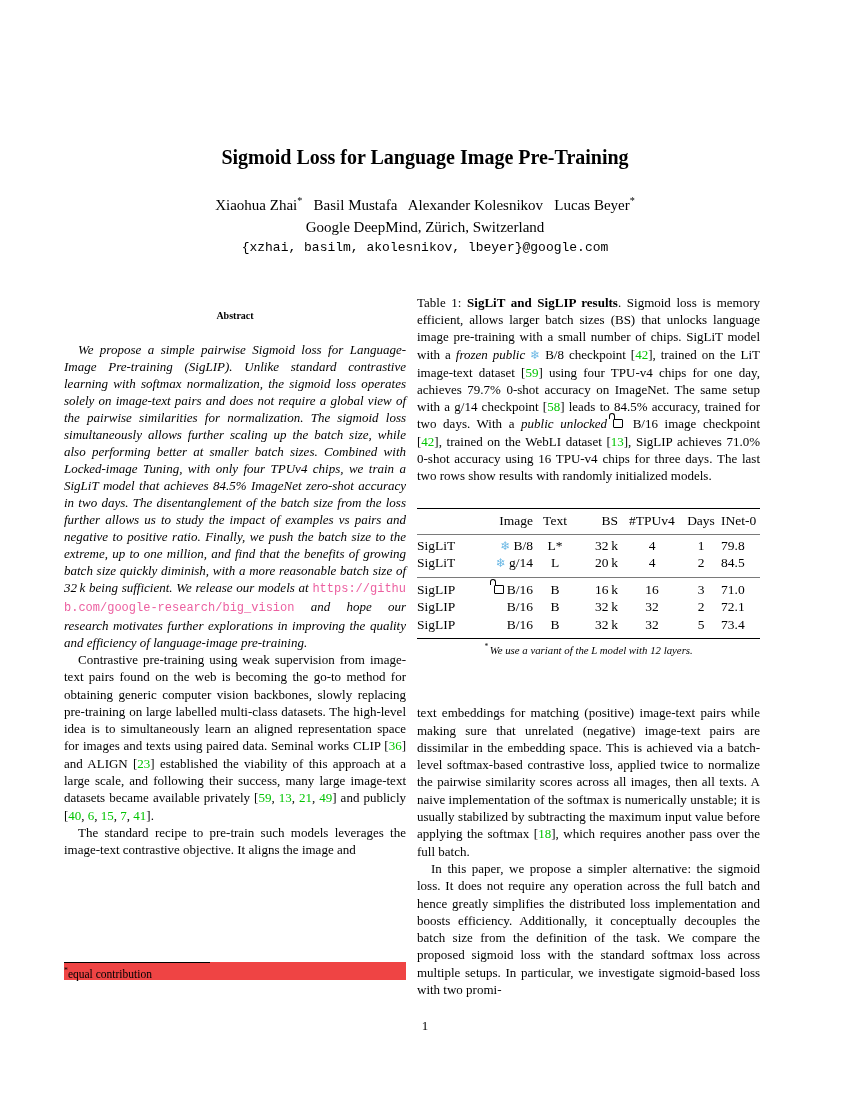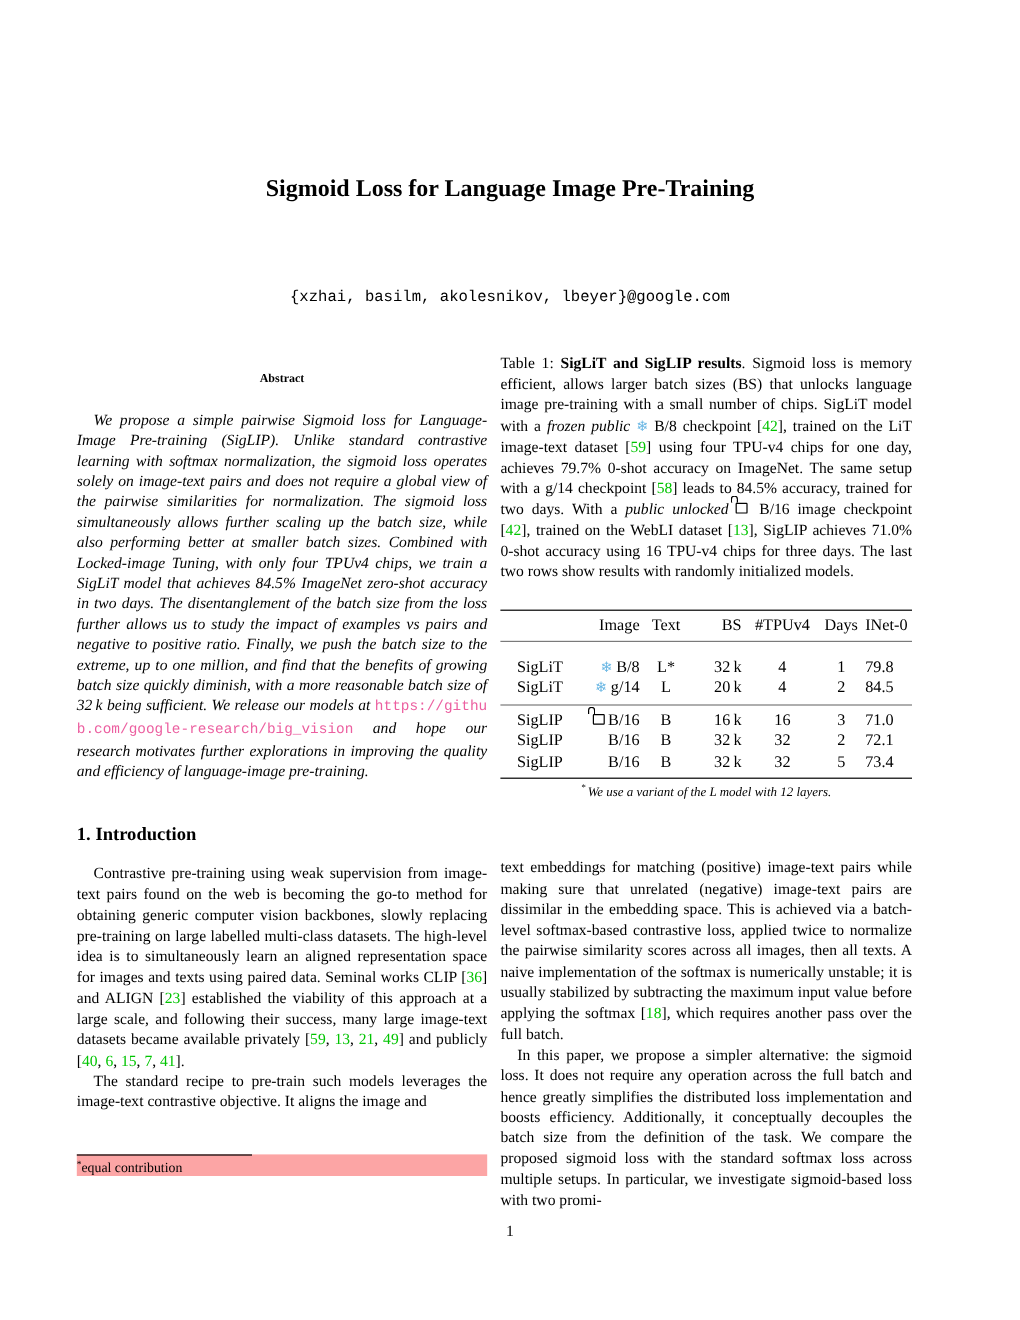--- a/index.html
+++ b/index.html
@@ -66,23 +66,23 @@
   .table-block{margin-top:24px;}
   .tbl{
     border-top:1.4px solid #000;border-bottom:1.4px solid #000;
     font-size:13.5px;padding:2px 0 4px 0;
   }
   .t-row{
     display:grid;
     grid-template-columns:52px 66px 40px 48px 58px 40px 39px;
     align-items:baseline;height:17.5px;
   }
-  .t-head{border-bottom:1px solid #7a7a7a;padding:2px 0 3px 0;margin-bottom:13px;}
+  .t-head{border-bottom:1px solid #7a7a7a;padding:2px 0 3px 0;margin-bottom:3px;}
   .t-rule{border-top:1px solid #7a7a7a;margin:4px 0 4px 0;height:0;}
-  .c-model{text-align:right;font-family:Liberation Serif, serif;}
+  .c-model{text-align:left;font-family:Liberation Serif, serif;}
   .c-image{text-align:right;padding-right:2px;white-space:nowrap;}
   .c-text{text-align:center;}
   .c-bs{text-align:right;padding-right:5px;}
   .c-tpu{text-align:center;}
   .c-days{text-align:center;}
   .c-inet{text-align:left;}
   .tbl-footnote{
     text-align:center;font-style:italic;font-size:10.8px;margin-top:5px;
   }
   .snowflake{
@@ -97,42 +97,43 @@
   }
   .lock::before{
     content:"";position:absolute;width:4px;height:5px;
     border:1.2px solid #000;border-bottom:none;
     border-radius:3px 3px 0 0;top:-7px;left:-5px;
   }
   .rc-p1{margin-top:48px;}
 
   .footnote-left{
     position:absolute;left:64px;top:962px;width:342px;font-size:11.5px;
-    background:#fca5a5;
+    background:#ef4444;
   }
   .footnote-left .fn-rule{
     border:none;border-top:1px solid #000;width:146px;margin:0 0 5px 0;
   }
   .page-num{
     position:absolute;top:1018px;left:0;width:100%;
     text-align:center;font-size:13px;
   }
 </style>
 </head>
 <body>
 
 <div class="page">
 
   <div class="title">Sigmoid Loss for Language Image Pre-Training</div>
+  <div class="authors"><span>Xiaohua Zhai</span><sup>*</sup><span>   Basil Mustafa   Alexander Kolesnikov   Lucas Beyer</span><sup>*</sup></div>
+  <div class="affiliation">Google DeepMind, Zürich, Switzerland</div>
   <div class="email">{xzhai, basilm, akolesnikov, lbeyer}@google.com</div>
 
   <div class="col-left">
     <div class="abstract-heading">Abstract</div>
     <p class="abstract-text"><span>We propose a simple pairwise Sigmoid loss for Language-Image Pre-training (SigLIP). Unlike standard contrastive learning with softmax normalization, the sigmoid loss operates solely on image-text pairs and does not require a global view of the pairwise similarities for normalization. The sigmoid loss simultaneously allows further scaling up the batch size, while also performing better at smaller batch sizes. Combined with Locked-image Tuning, with only four TPUv4 chips, we train a SigLiT model that achieves 84.5% ImageNet zero-shot accuracy in two days. The disentanglement of the batch size from the loss further allows us to study the impact of examples vs pairs and negative to positive ratio. Finally, we push the batch size to the extreme, up to one million, and find that the benefits of growing batch size quickly diminish, with a more reasonable batch size of 32 k being sufficient. We release our models at </span><span class="link">https://github.com/google-research/big_vision</span><span> and hope our research motivates further explorations in improving the quality and efficiency of language-image pre-training.</span></p>
-    <div class="intro-heading">1. Introduction</div>
     <p class="body-p indent"><span>Contrastive pre-training using weak supervision from image-text pairs found on the web is becoming the go-to method for obtaining generic computer vision backbones, slowly replacing pre-training on large labelled multi-class datasets. The high-level idea is to simultaneously learn an aligned representation space for images and texts using paired data. Seminal works CLIP [</span><span class="cite">36</span><span>] and ALIGN [</span><span class="cite">23</span><span>] established the viability of this approach at a large scale, and following their success, many large image-text datasets became available privately [</span><span class="cite">59</span><span>, </span><span class="cite">13</span><span>, </span><span class="cite">21</span><span>, </span><span class="cite">49</span><span>] and publicly [</span><span class="cite">40</span><span>, </span><span class="cite">6</span><span>, </span><span class="cite">15</span><span>, </span><span class="cite">7</span><span>, </span><span class="cite">41</span><span>].</span></p>
     <p class="body-p indent">The standard recipe to pre-train such models leverages the image-text contrastive objective. It aligns the image and</p>
   </div>
 
   <div class="col-right">
     <p class="caption"><span>Table 1: </span><span class="bold" style="font-weight: bold;">SigLiT and SigLIP results</span><span>. Sigmoid loss is memory efficient, allows larger batch sizes (BS) that unlocks language image pre-training with a small number of chips. SigLiT model with a </span><span class="italic" style="font-style: italic;">frozen public </span><span class="snowflake">❄</span><span> B/8 checkpoint [</span><span class="cite">42</span><span>], trained on the LiT image-text dataset [</span><span class="cite">59</span><span>] using four TPU-v4 chips for one day, achieves 79.7% 0-shot accuracy on ImageNet. The same setup with a g/14 checkpoint [</span><span class="cite">58</span><span>] leads to 84.5% accuracy, trained for two days. With a </span><span class="italic" style="font-style: italic;">public unlocked</span><span class="lock"></span><span> B/16 image checkpoint [</span><span class="cite">42</span><span>], trained on the WebLI dataset [</span><span class="cite">13</span><span>], SigLIP achieves 71.0% 0-shot accuracy using 16 TPU-v4 chips for three days. The last two rows show results with randomly initialized models.</span></p>
     <div class="table-block">
       <div class="tbl">
         <div class="t-row t-head" id="tbl-head">
             <div class="c-model"></div>

